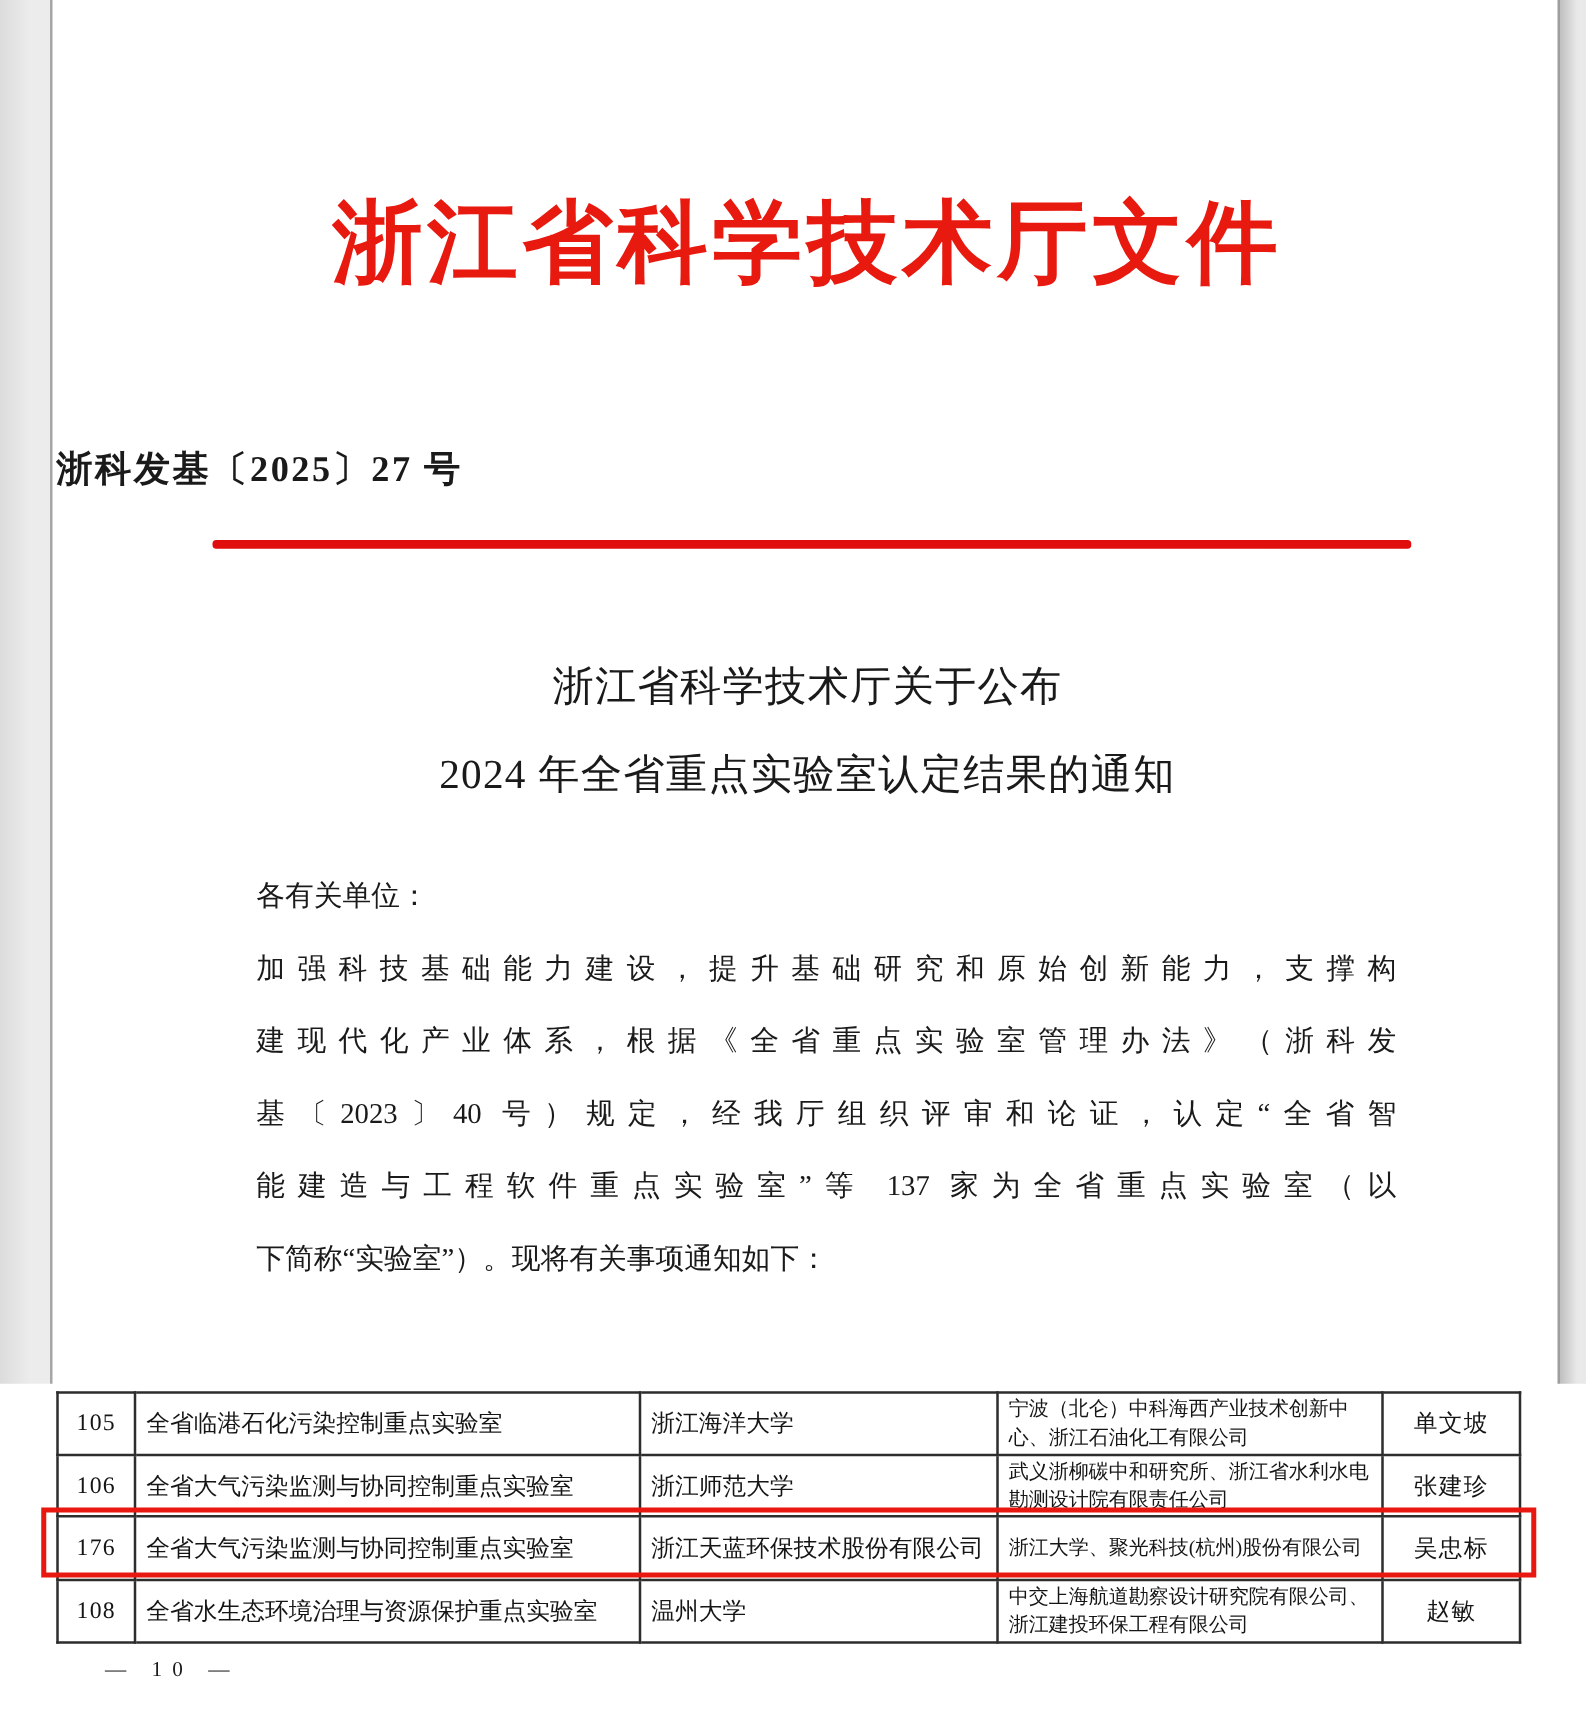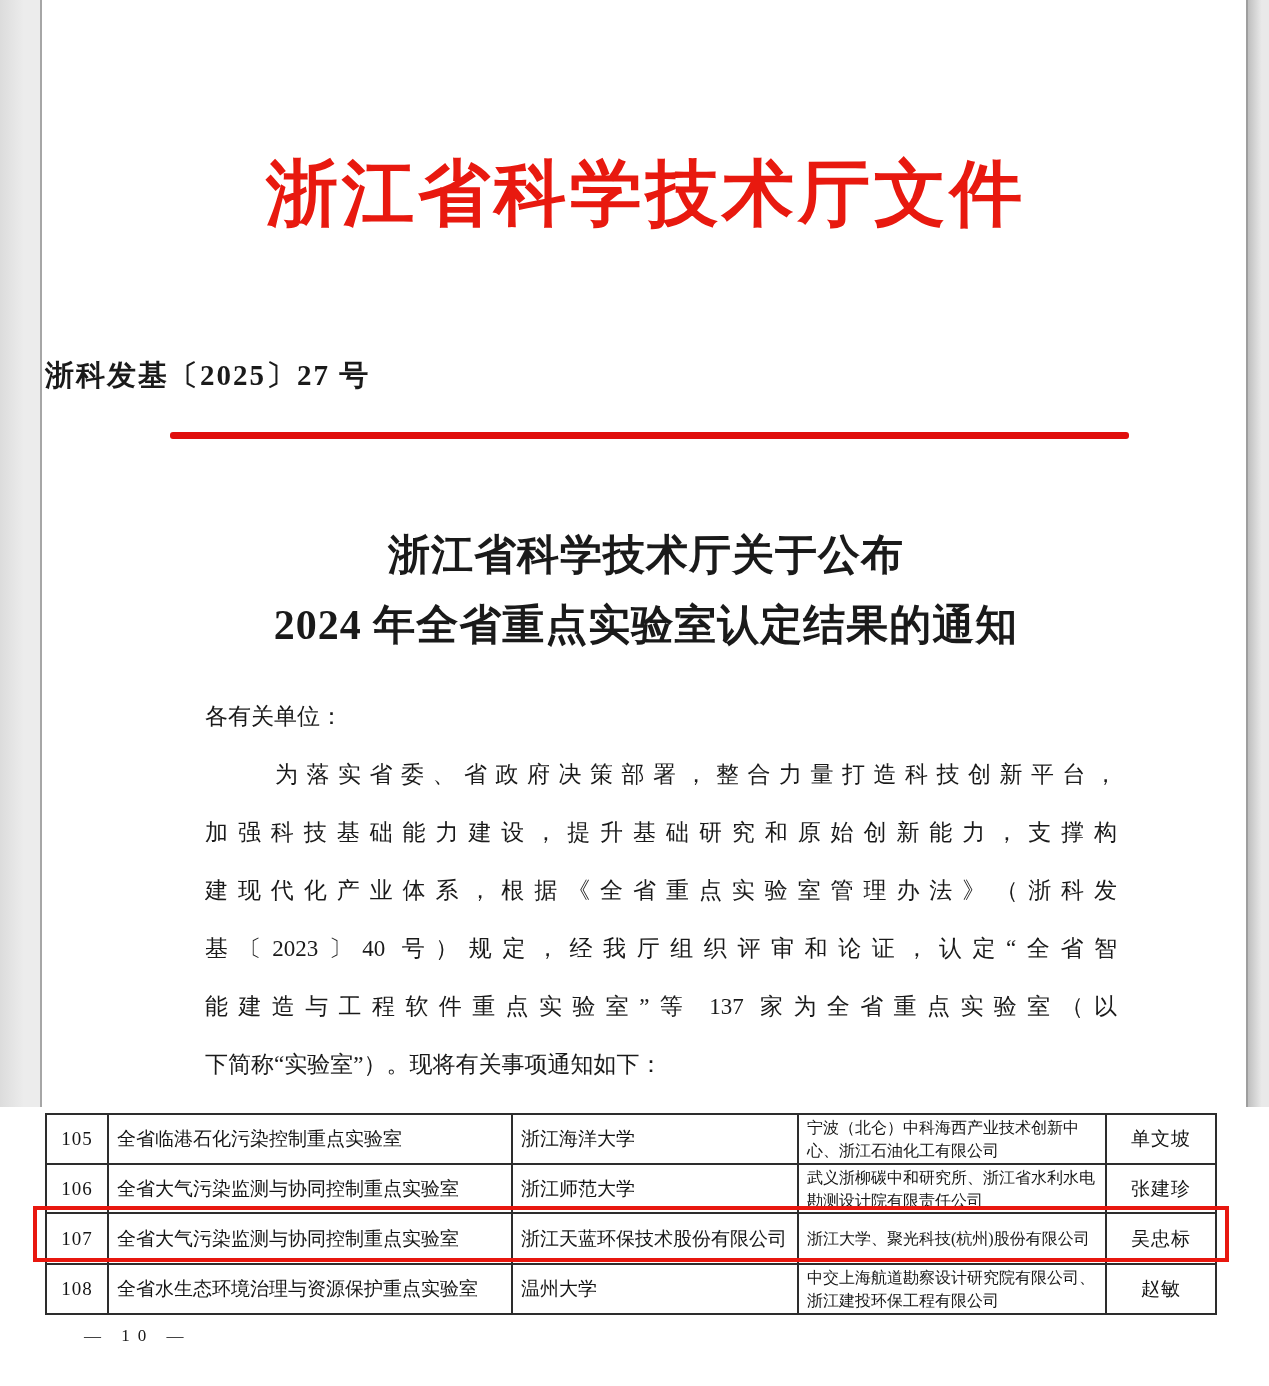--- a/index.html
+++ b/index.html
@@ -25,21 +25,21 @@
   .doc-number {
     position:absolute; left:45px; top:356px; width:1202px;
     text-align:left; font-size:29px; letter-spacing:2px; font-weight:bold;
   }
   .red-rule {
     position:absolute; left:170px; top:432px; width:959px; height:7px;
     background:#e00e0c; border-radius:3px;
   }
   .notice-title {
     position:absolute; left:45px; width:1202px; text-align:center;
-    font-size:42px; font-weight:bold; letter-spacing:1px; white-space:nowrap;
+    font-size:33px; font-weight:normal; letter-spacing:1px; white-space:nowrap;
   }
   .nt1 { top:527px; }
   .nt2 { top:597px; }
 
   
   .body-block {
     position:absolute; left:205px; top:688px; width:912px;
     font-size:23px; line-height:58px;
   }
   .body-line { height:58px; overflow:hidden; }
@@ -83,21 +83,20 @@
 
 <div class="doc-number">浙科发基〔2025〕27 号</div>
 
 <div class="red-rule"></div>
 
 <div class="notice-title nt1">浙江省科学技术厅关于公布</div>
 <div class="notice-title nt2">2024 年全省重点实验室认定结果的通知</div>
 
 <div class="body-block">
   <div class="body-line">各有关单位：</div>
-  <div class="body-line jl indent1">为落实省委、省政府决策部署，整合力量打造科技创新平台，</div>
   <div class="body-line jl">加强科技基础能力建设，提升基础研究和原始创新能力，支撑构</div>
   <div class="body-line jl">建现代化产业体系，根据《全省重点实验室管理办法》（浙科发</div>
   <div class="body-line jl">基〔2023〕40 号）规定，经我厅组织评审和论证，认定“全省智</div>
   <div class="body-line jl">能建造与工程软件重点实验室”等 137 家为全省重点实验室（以</div>
   <div class="body-line">下简称“实验室”）。现将有关事项通知如下：</div>
 </div>
 
 <table class="lab-table">
   <colgroup>
     <col style="width:62px">
@@ -115,21 +114,21 @@
       <td class="td-dir">单文坡</td>
     </tr>
     <tr class="r2">
       <td class="td-no">106</td>
       <td class="td-lab">全省大气污染监测与协同控制重点实验室</td>
       <td class="td-host">浙江师范大学</td>
       <td class="td-partner">武义浙柳碳中和研究所、浙江省水利水电勘测设计院有限责任公司</td>
       <td class="td-dir">张建珍</td>
     </tr>
     <tr class="r3">
-      <td class="td-no">107</td>
+      <td class="td-no">176</td>
       <td class="td-lab">全省大气污染监测与协同控制重点实验室</td>
       <td class="td-host">浙江天蓝环保技术股份有限公司</td>
       <td class="td-partner">浙江大学、聚光科技(杭州)股份有限公司</td>
       <td class="td-dir">吴忠标</td>
     </tr>
     <tr class="r4">
       <td class="td-no">108</td>
       <td class="td-lab">全省水生态环境治理与资源保护重点实验室</td>
       <td class="td-host">温州大学</td>
       <td class="td-partner">中交上海航道勘察设计研究院有限公司、浙江建投环保工程有限公司</td>

